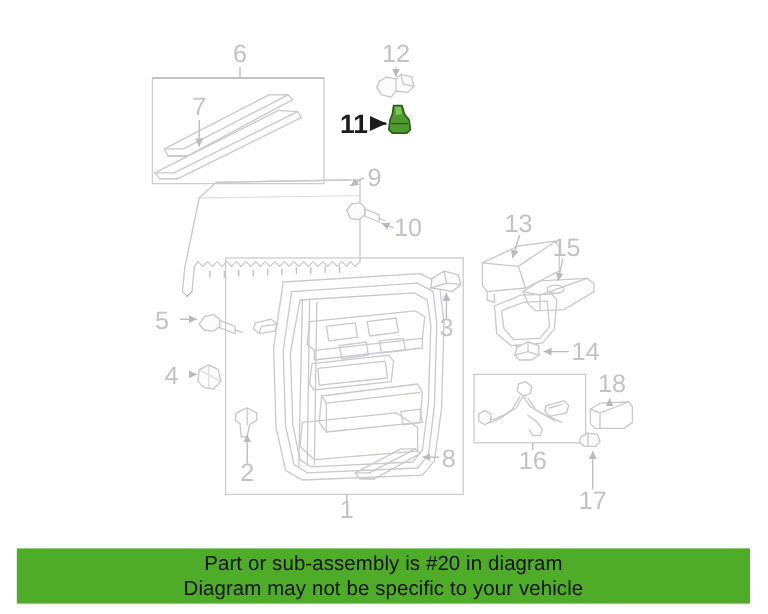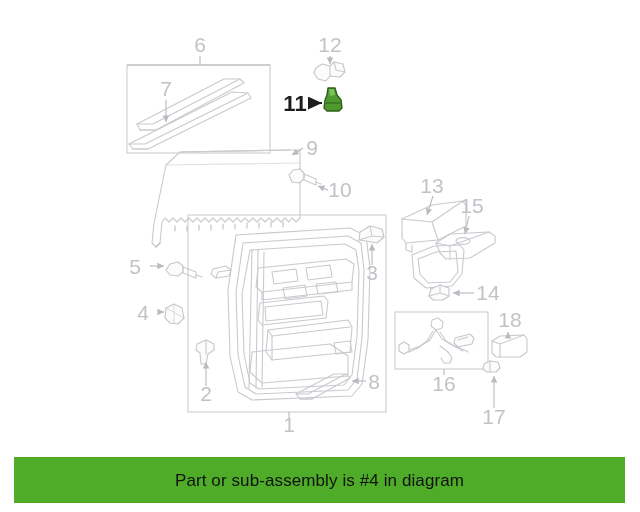--- a/index.html
+++ b/index.html
@@ -279,14 +279,15 @@
       <text class="num" text-anchor="middle" x="488" y="300">14</text>
       <text class="num" text-anchor="middle" x="472" y="213">15</text>
       <text class="num" text-anchor="middle" x="444" y="391">16</text>
       <text class="num" text-anchor="middle" x="494" y="424">17</text>
       <text class="num" text-anchor="middle" x="510" y="327">18</text>
     </g>
   </svg>
 </div>
 
 <div id="disclaimer-banner">
-  <div class="banner-line">Part or sub-assembly is #4 in diagram</div>
+  <div class="banner-line">Part or sub-assembly is #20 in diagram</div>
+  <div class="banner-line">Diagram may not be specific to your vehicle</div>
 </div>
 
 </body></html>

